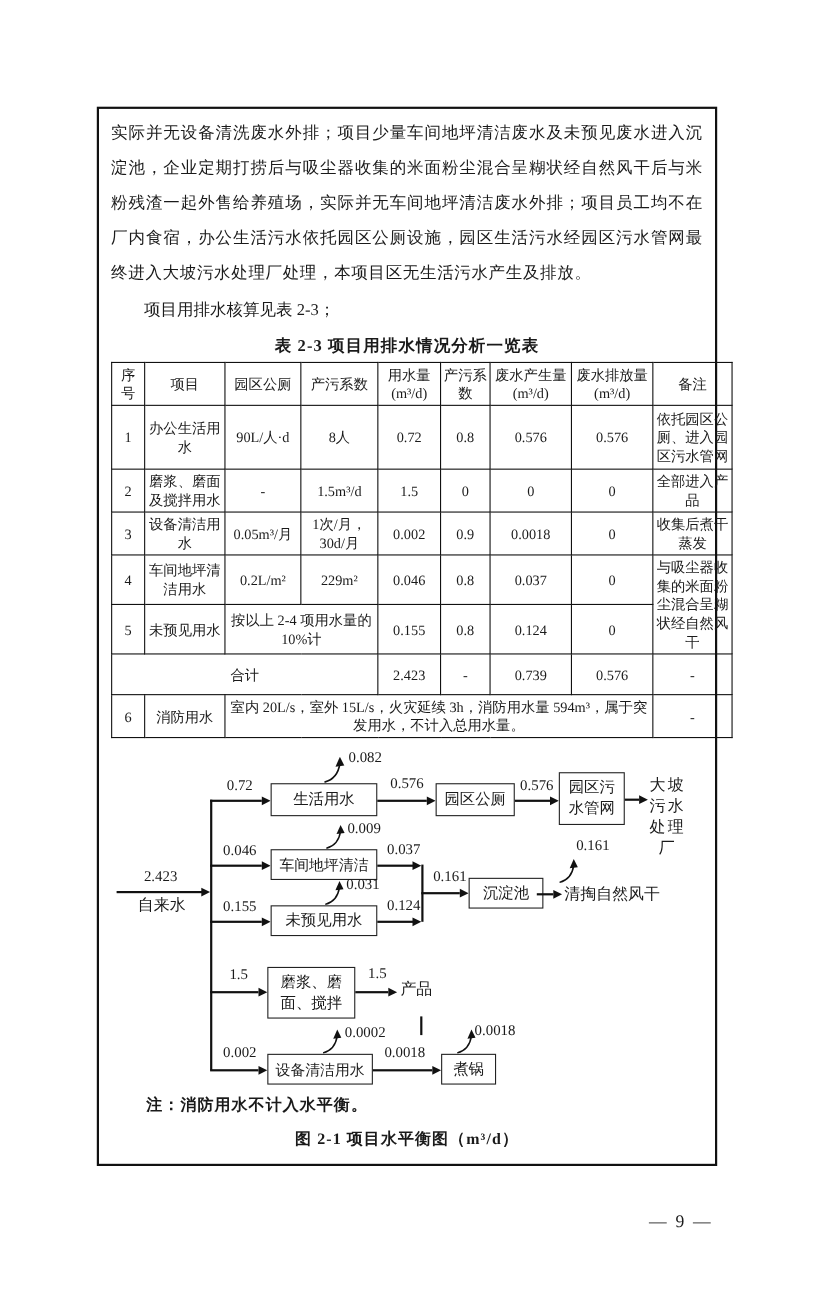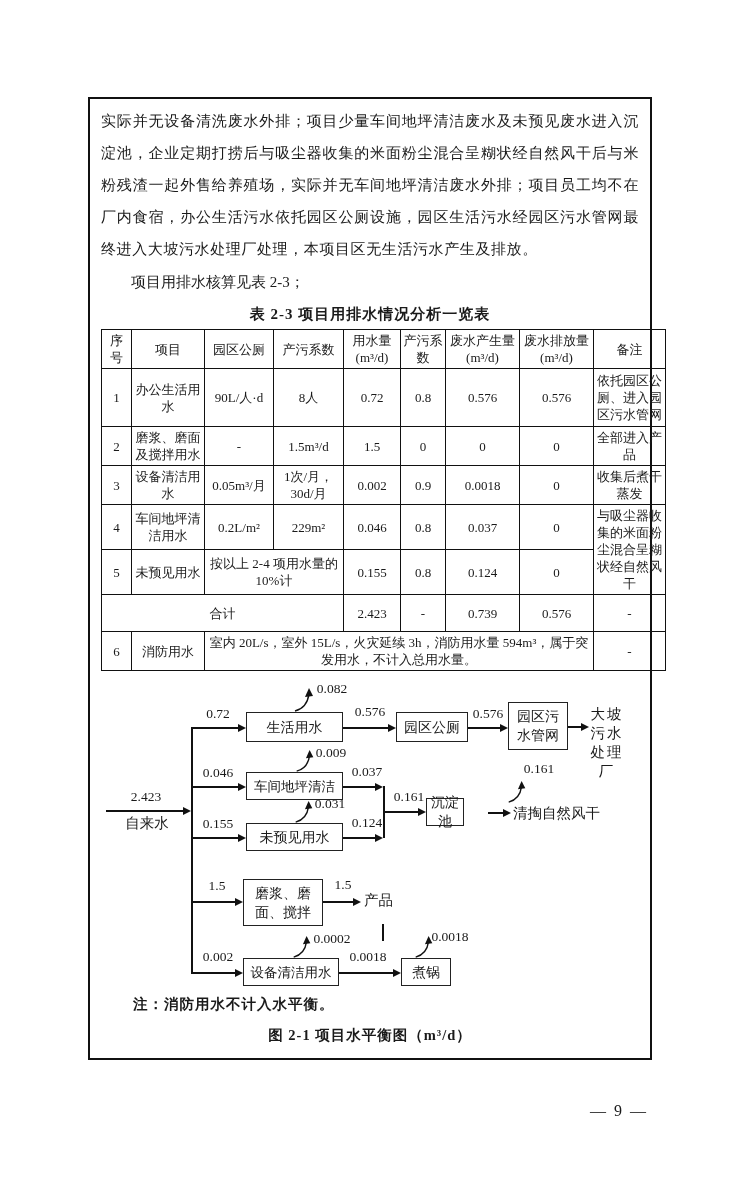--- a/index.html
+++ b/index.html
@@ -216,21 +216,21 @@
       </svg>
     <div class="dlabel" style="left:206px;top:119px;width:46px">0.031</div>
     <div class="dlabel" style="left:243px;top:138px;width:46px">0.124</div>
     <div class="hline" style="left:242px;top:160px;width:33px"></div>
     <div class="ahead" style="left:274px;top:157px"></div>
 
     <div class="vline" style="left:282px;top:109px;height:52px"></div>
     <div class="dlabel" style="left:287px;top:112px;width:42px">0.161</div>
     <div class="hline" style="left:282px;top:134px;width:35px"></div>
     <div class="ahead" style="left:317px;top:131px"></div>
-    <div class="dbox" style="left:325px;top:121px;width:38px;height:28px">沉淀池</div>
+    <div class="dbox" style="left:325px;top:121px;width:68px;height:28px">沉淀池</div>
     <div class="hline" style="left:387px;top:135px;width:15px"></div>
     <div class="ahead" style="left:402px;top:132px"></div>
     <div class="dtext" style="left:412px;top:127px">清掏自然风干</div>
     <svg class="curve" style="left:405px;top:103px" width="22" height="24" viewBox="0 0 22 26">
         <path d="M2,24 Q14,21 16,7" fill="none" stroke="#111" stroke-width="1.5"></path>
         <path d="M16,1 L12,10 L20,9 Z" fill="#111"></path>
       </svg>
     <div class="dlabel" style="left:417px;top:84px;width:42px">0.161</div>
 
     <div class="dlabel" style="left:98px;top:201px;width:36px">1.5</div>

